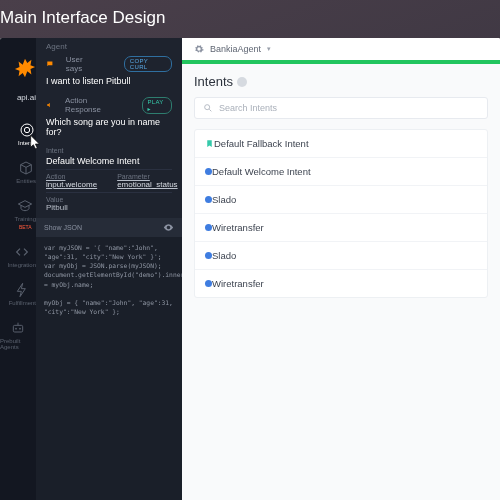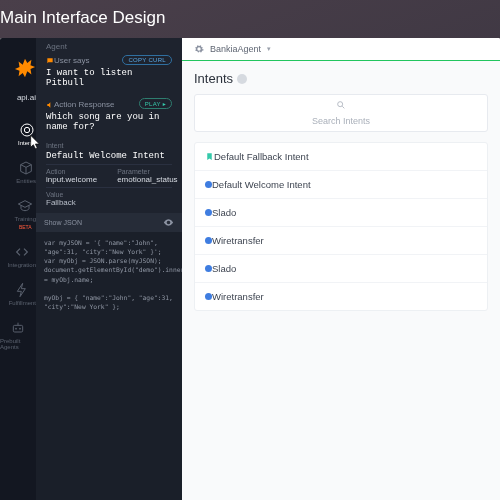--- a/index.html
+++ b/index.html
@@ -21,43 +21,43 @@
 
   
   .try { width:146px; background:#1e232e; color:#b9bfca; font-size:8px; display:flex; flex-direction:column; }
   .try-head { display:flex; align-items:center; justify-content:space-between; padding:7px 10px; color:#7a818e; }
   .mic { color:#ff8a00; }
   .section { padding:4px 10px 6px; }
   .section h6 { color:#6c7380; font-size:8px; font-weight:400; margin-bottom:4px; display:flex; justify-content:space-between; align-items:center; }
   .chip { font-size:6px; padding:1px 5px; border-radius:7px; border:1px solid #2f6fa0; color:#5aa9e6; letter-spacing:.3px; }
   .chip.play  { border-color:#2e7d6f; color:#35c9aa; }
   .chip.reset { border-color:#2e7d6f; color:#35c9aa; }
-  .row { display:flex; align-items:flex-end; gap:0; color:#ff8a00; margin-bottom:3px; }
+  .row { display:flex; align-items:center; gap:12px; color:#ff8a00; margin-bottom:3px; }
   .row span.lbl { color:#8a91a0; }
-  .big { color:#fff; font-size:9px; margin-top:2px;font-family:Liberation Mono, monospace; }
+  .big { color:#fff; font-size:9px; margin-top:2px; }
   .ctx { font-size:6.2px; padding:2px 5px; border-radius:8px; margin:2px 0; display:inline-block; max-width:100%; overflow:hidden; text-overflow:ellipsis; white-space:nowrap; }
   .ctx.c1 { background:#2c3340; border:1px solid #35c9aa; color:#9aa2b0; }
   .ctx.c2 { background:#2c3340; border:1px solid #e24b6e; color:#e07d95; }
   .ctx.c3 { background:#bde35a; color:#3a4a00; white-space:normal; line-height:1.25; }
-  .pair { display:flex; gap:20px; }
+  .pair { display:flex; gap:20px;text-decoration:underline; }
   .pair > div { flex:1; }
   .pair .k { color:#6c7380; font-size:7px; }
   .pair .v { color:#d7dbe2; font-size:8px; }
   .divider { border-top:1px solid #2a3040; margin:3px 0; }
   .json-hdr { background:#262c38; padding:4px 8px; font-size:7px; color:#8a91a0; display:flex; justify-content:space-between; align-items:center; }
   .code { background:#1a1f29; color:#8f96a3; font-family:Menlo,monospace; font-size:6.3px; padding:6px 8px; line-height:1.45; white-space:pre-wrap; flex:1; overflow:hidden; }
 
   
   .main { flex:1; background:#f9fafb; display:flex; flex-direction:column; }
-  .crumb { background:#fff; border-bottom:1px solid #22c55e; padding:6px 12px; display:flex; align-items:center; gap:6px; color:#5f6673; font-size:9px; }
+  .crumb { background:#fff; border-bottom:4px solid #22c55e; padding:6px 12px; display:flex; align-items:center; gap:6px; color:#5f6673; font-size:9px; }
   .crumb svg { width:10px; height:10px; color:#8a91a0; }
   .content { padding:10px 12px; }
   .content h2 { font-size:13px; font-weight:500; color:#2b313b; display:flex; align-items:center; gap:4px; }
   .help { width:10px; height:10px; border-radius:50%; background:#d6dae0; display:inline-block; }
-  .search { margin:8px 0 10px; background:#fff; border:1px solid #e7eaef; border-radius:3px; padding:5px 8px; display:flex; align-items:center; gap:6px; color:#aab0ba; font-size:9px;flex-direction:column; }
+  .search { margin:8px 0 10px; background:#fff; border:1px solid #e7eaef; border-radius:3px; padding:5px 8px; display:flex; align-items:center; gap:6px; color:#aab0ba; font-size:9px; }
   .search svg{ width:10px; height:10px; }
   .list { background:#fff; border:1px solid #edf0f3; border-radius:3px; }
   .li { display:flex; align-items:center; padding:8px 10px; border-bottom:1px solid #f1f3f6; font-size:9.5px; color:#3d4450; cursor:pointer; }
   .li:last-child{ border-bottom:none; }
   .dot { width:7px; height:7px; border-radius:50%; background:#3f7de0; flex:none; }
   .bm { width:9px; height:11px; flex:none; }
 </style>
 </head>
 <body>
 
@@ -157,21 +157,21 @@
             <div class="v">input.welcome</div>
           </div>
         <div>
             <div class="k">Parameter</div>
             <div class="v">emotional_status</div>
           </div>
       </div>
       <div class="divider"></div>
       <div>
           <div class="k" style="color:#6c7380;font-size:7px;">Value</div>
-          <div class="v">Fallback</div>
+          <div class="v">Pitbull</div>
         </div>
     </div>
 
     <div class="json-hdr">
       <span>Show JSON</span>
       <svg width="11" height="11" viewBox="0 0 24 24">
           <path fill="currentColor" d="M12 5C6 5 2 12 2 12s4 7 10 7 10-7 10-7-4-7-10-7zm0 11a4 4 0 110-8 4 4 0 010 8z"></path>
         </svg>
     </div>
     <div class="code">var myJSON = '{ "name":"John", "age":31, "city":"New York" }';

